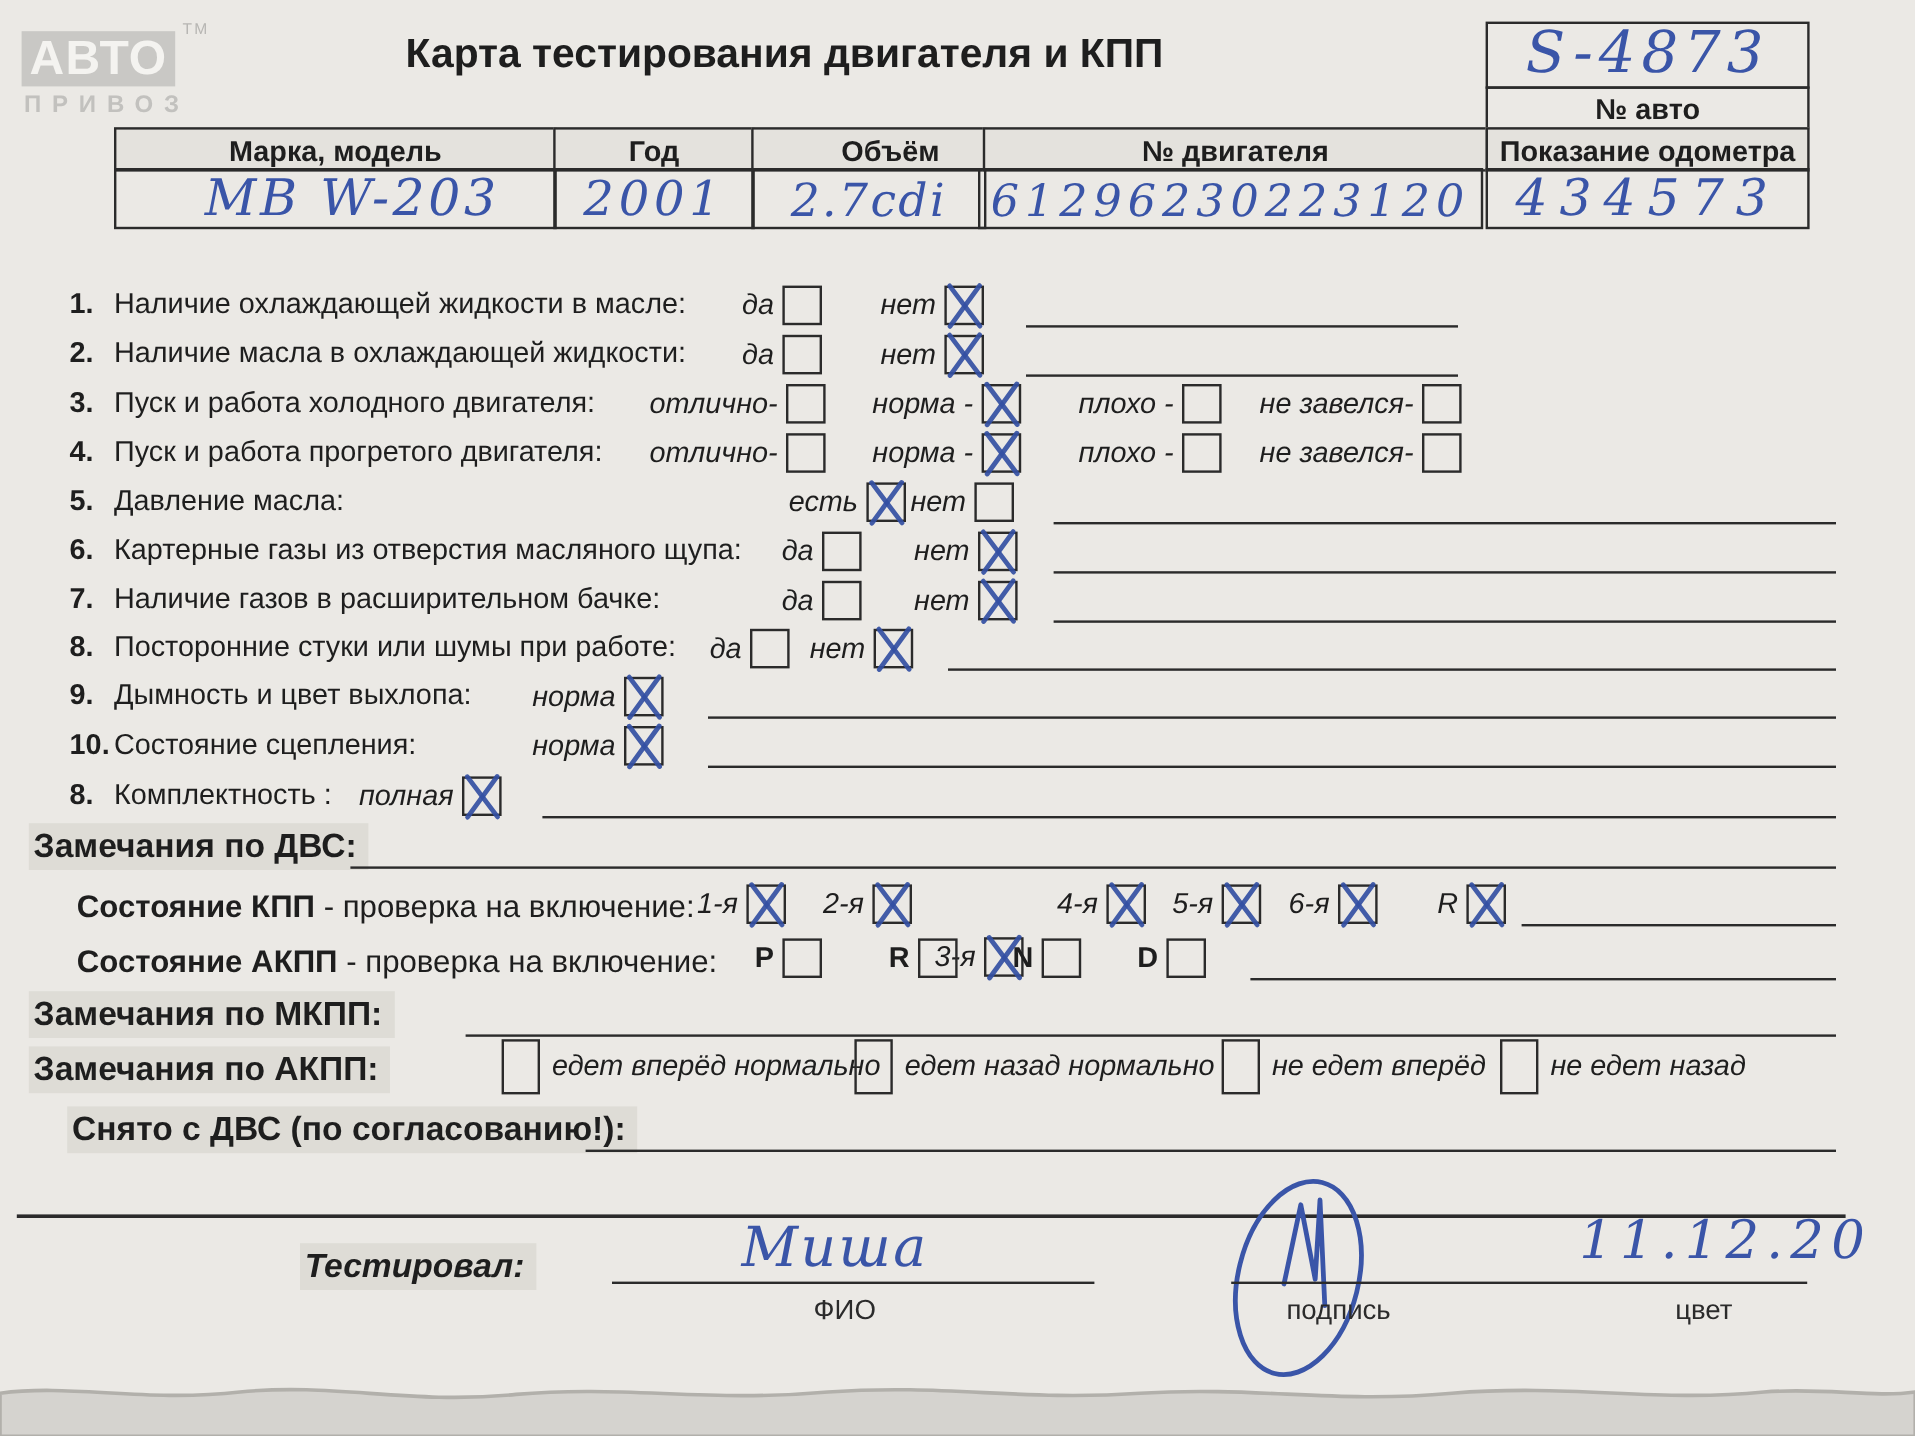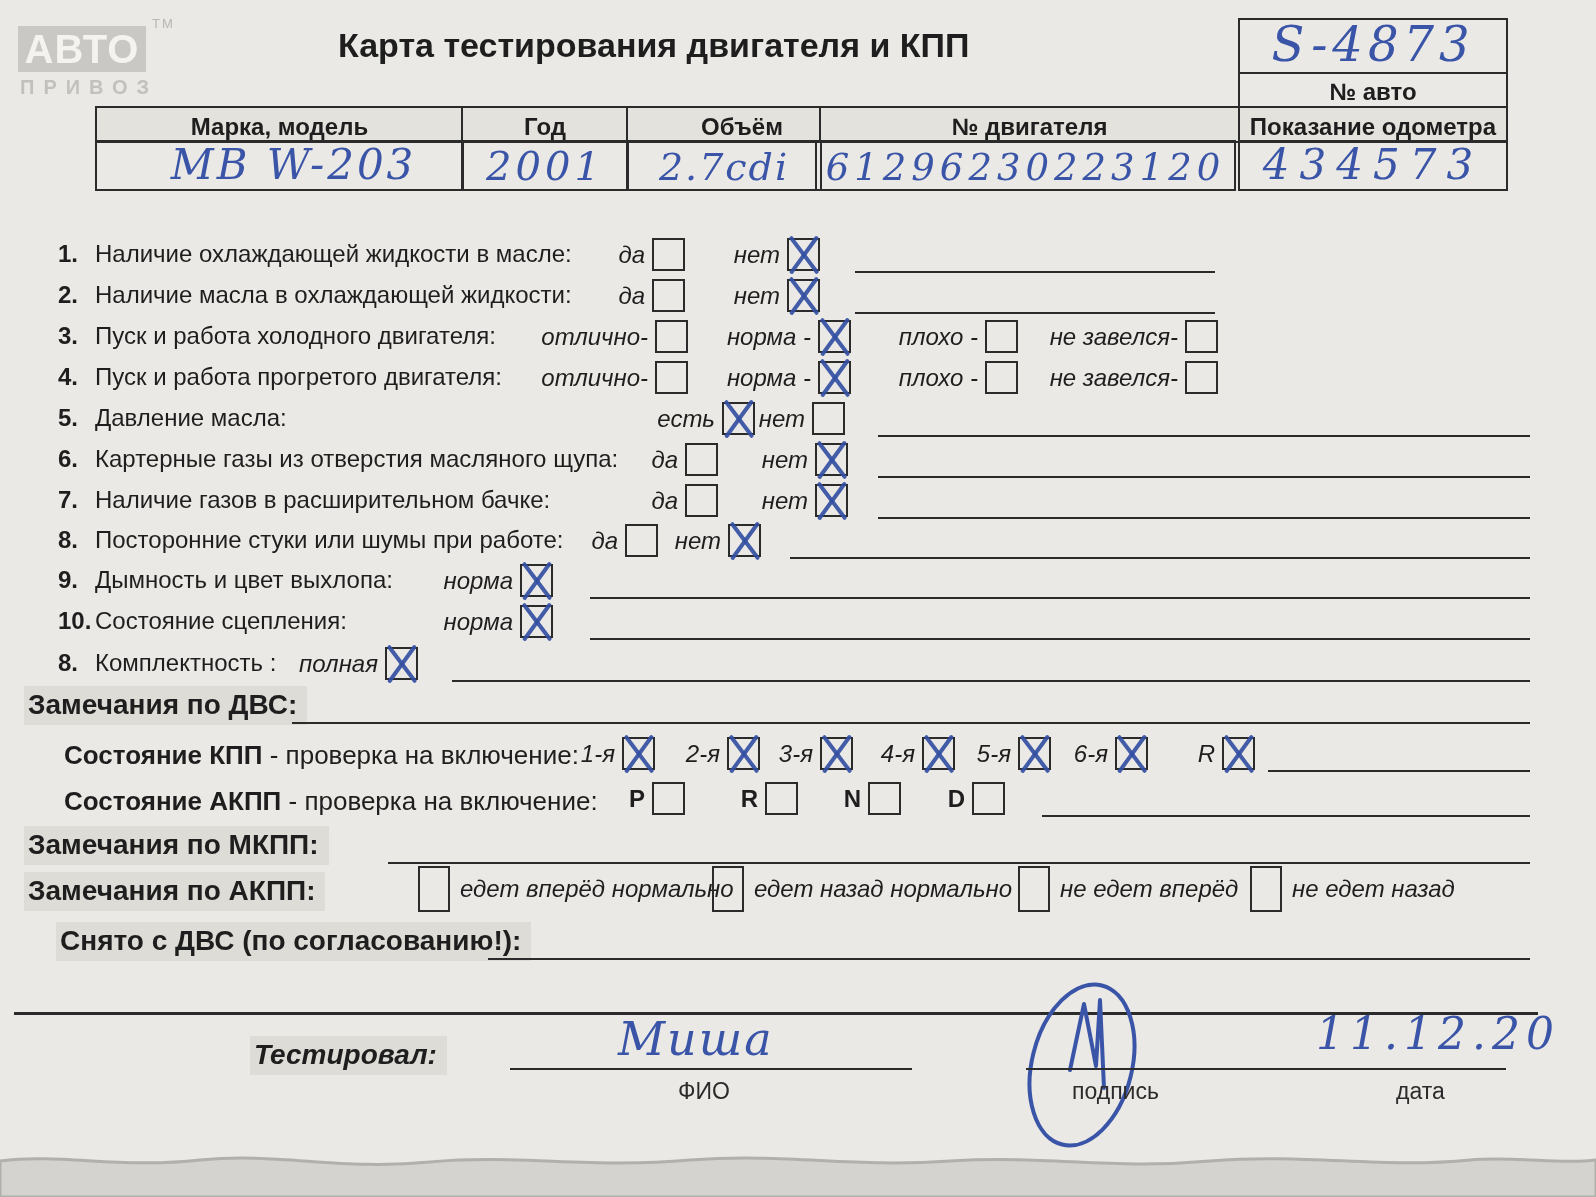--- a/index.html
+++ b/index.html
@@ -282,21 +282,21 @@
         <div class="cb">
           <span class="xm"></span>
         </div>
       </div>
       <div class="opt" style="left: 727px;">
         <span class="olabel">2-я</span>
         <div class="cb">
           <span class="xm"></span>
         </div>
       </div>
-      <div class="opt" style="left: 820px;">
+      <div class="opt" style="left: 820px; margin-top: 44px;">
         <span class="olabel">3-я</span>
         <div class="cb">
           <span class="xm"></span>
         </div>
       </div>
       <div class="opt" style="left: 922px;">
         <span class="olabel">4-я</span>
         <div class="cb">
           <span class="xm"></span>
         </div>
@@ -381,20 +381,20 @@
 
   <svg class="sig" style="position:absolute;left:1012px;top:970px;" width="170" height="190" viewBox="0 0 170 190">
     <ellipse cx="70" cy="95" rx="50" ry="82" fill="none" stroke="#3a55a8" stroke-width="4" transform="rotate(14 70 95)"></ellipse>
     <path d="M58 100 L72 34 L84 96 L88 30 L92 118" fill="none" stroke="#3a55a8" stroke-width="4" stroke-linecap="round" stroke-linejoin="round"></path>
   </svg>
   <div class="line" style="left:1026px;top:1068px;width:204px;"></div>
   <div class="fnote" style="left:1072px;top:1078px;">подпись</div>
 
   <span class="hand" style="position:absolute;left:1316px;top:1008px;font-size:44px;letter-spacing:6px;">11.12.20</span>
   <div class="line" style="left:1230px;top:1068px;width:276px;"></div>
-  <div class="fnote" style="left:1396px;top:1078px;">дата</div>
+  <div class="fnote" style="left:1396px;top:1078px;">цвет</div>
 
   <svg class="torn" viewBox="0 0 1596 70" preserveAspectRatio="none">
     <path d="M0,34 C60,26 120,42 200,33 C280,25 340,44 430,35 C520,27 590,42 690,33
              C790,26 850,41 950,34 C1050,28 1110,43 1210,34 C1310,26 1380,42 1470,33
              C1520,29 1560,38 1596,33 L1596,70 L0,70 Z" fill="#d5d3cf" stroke="#b2b0ab" stroke-width="3"></path>
   </svg>
 </div>
 
 </body></html>

